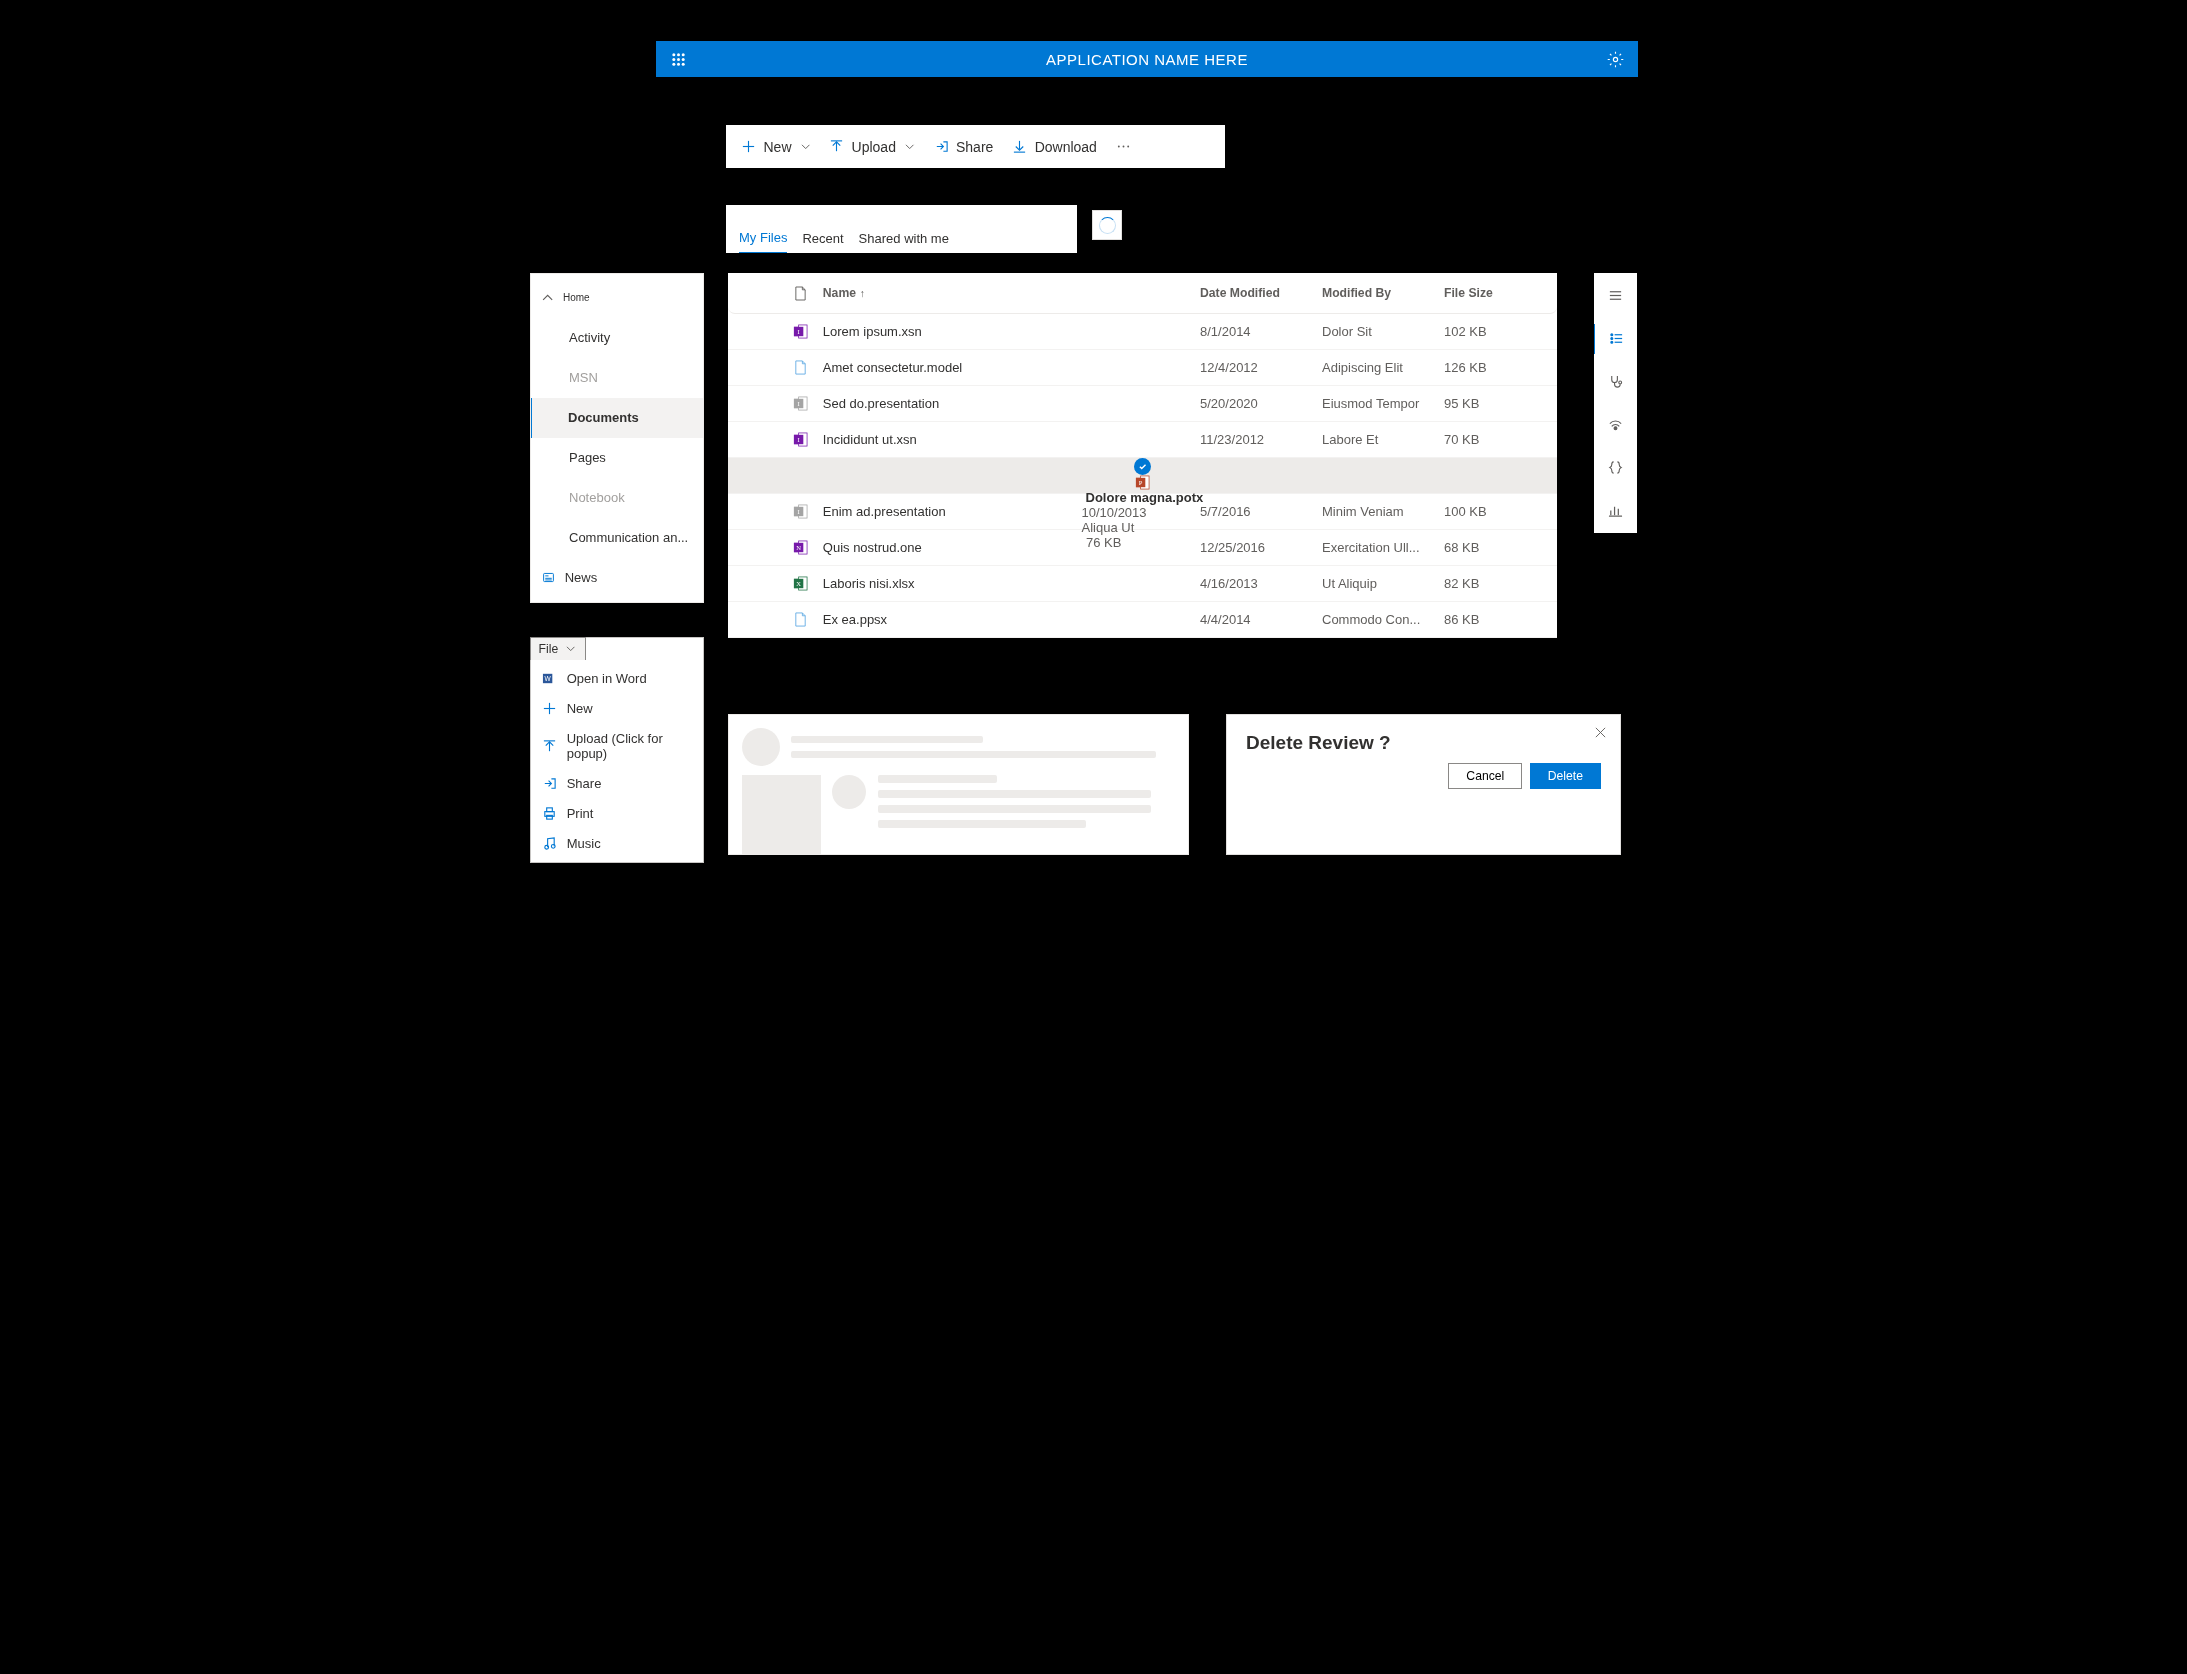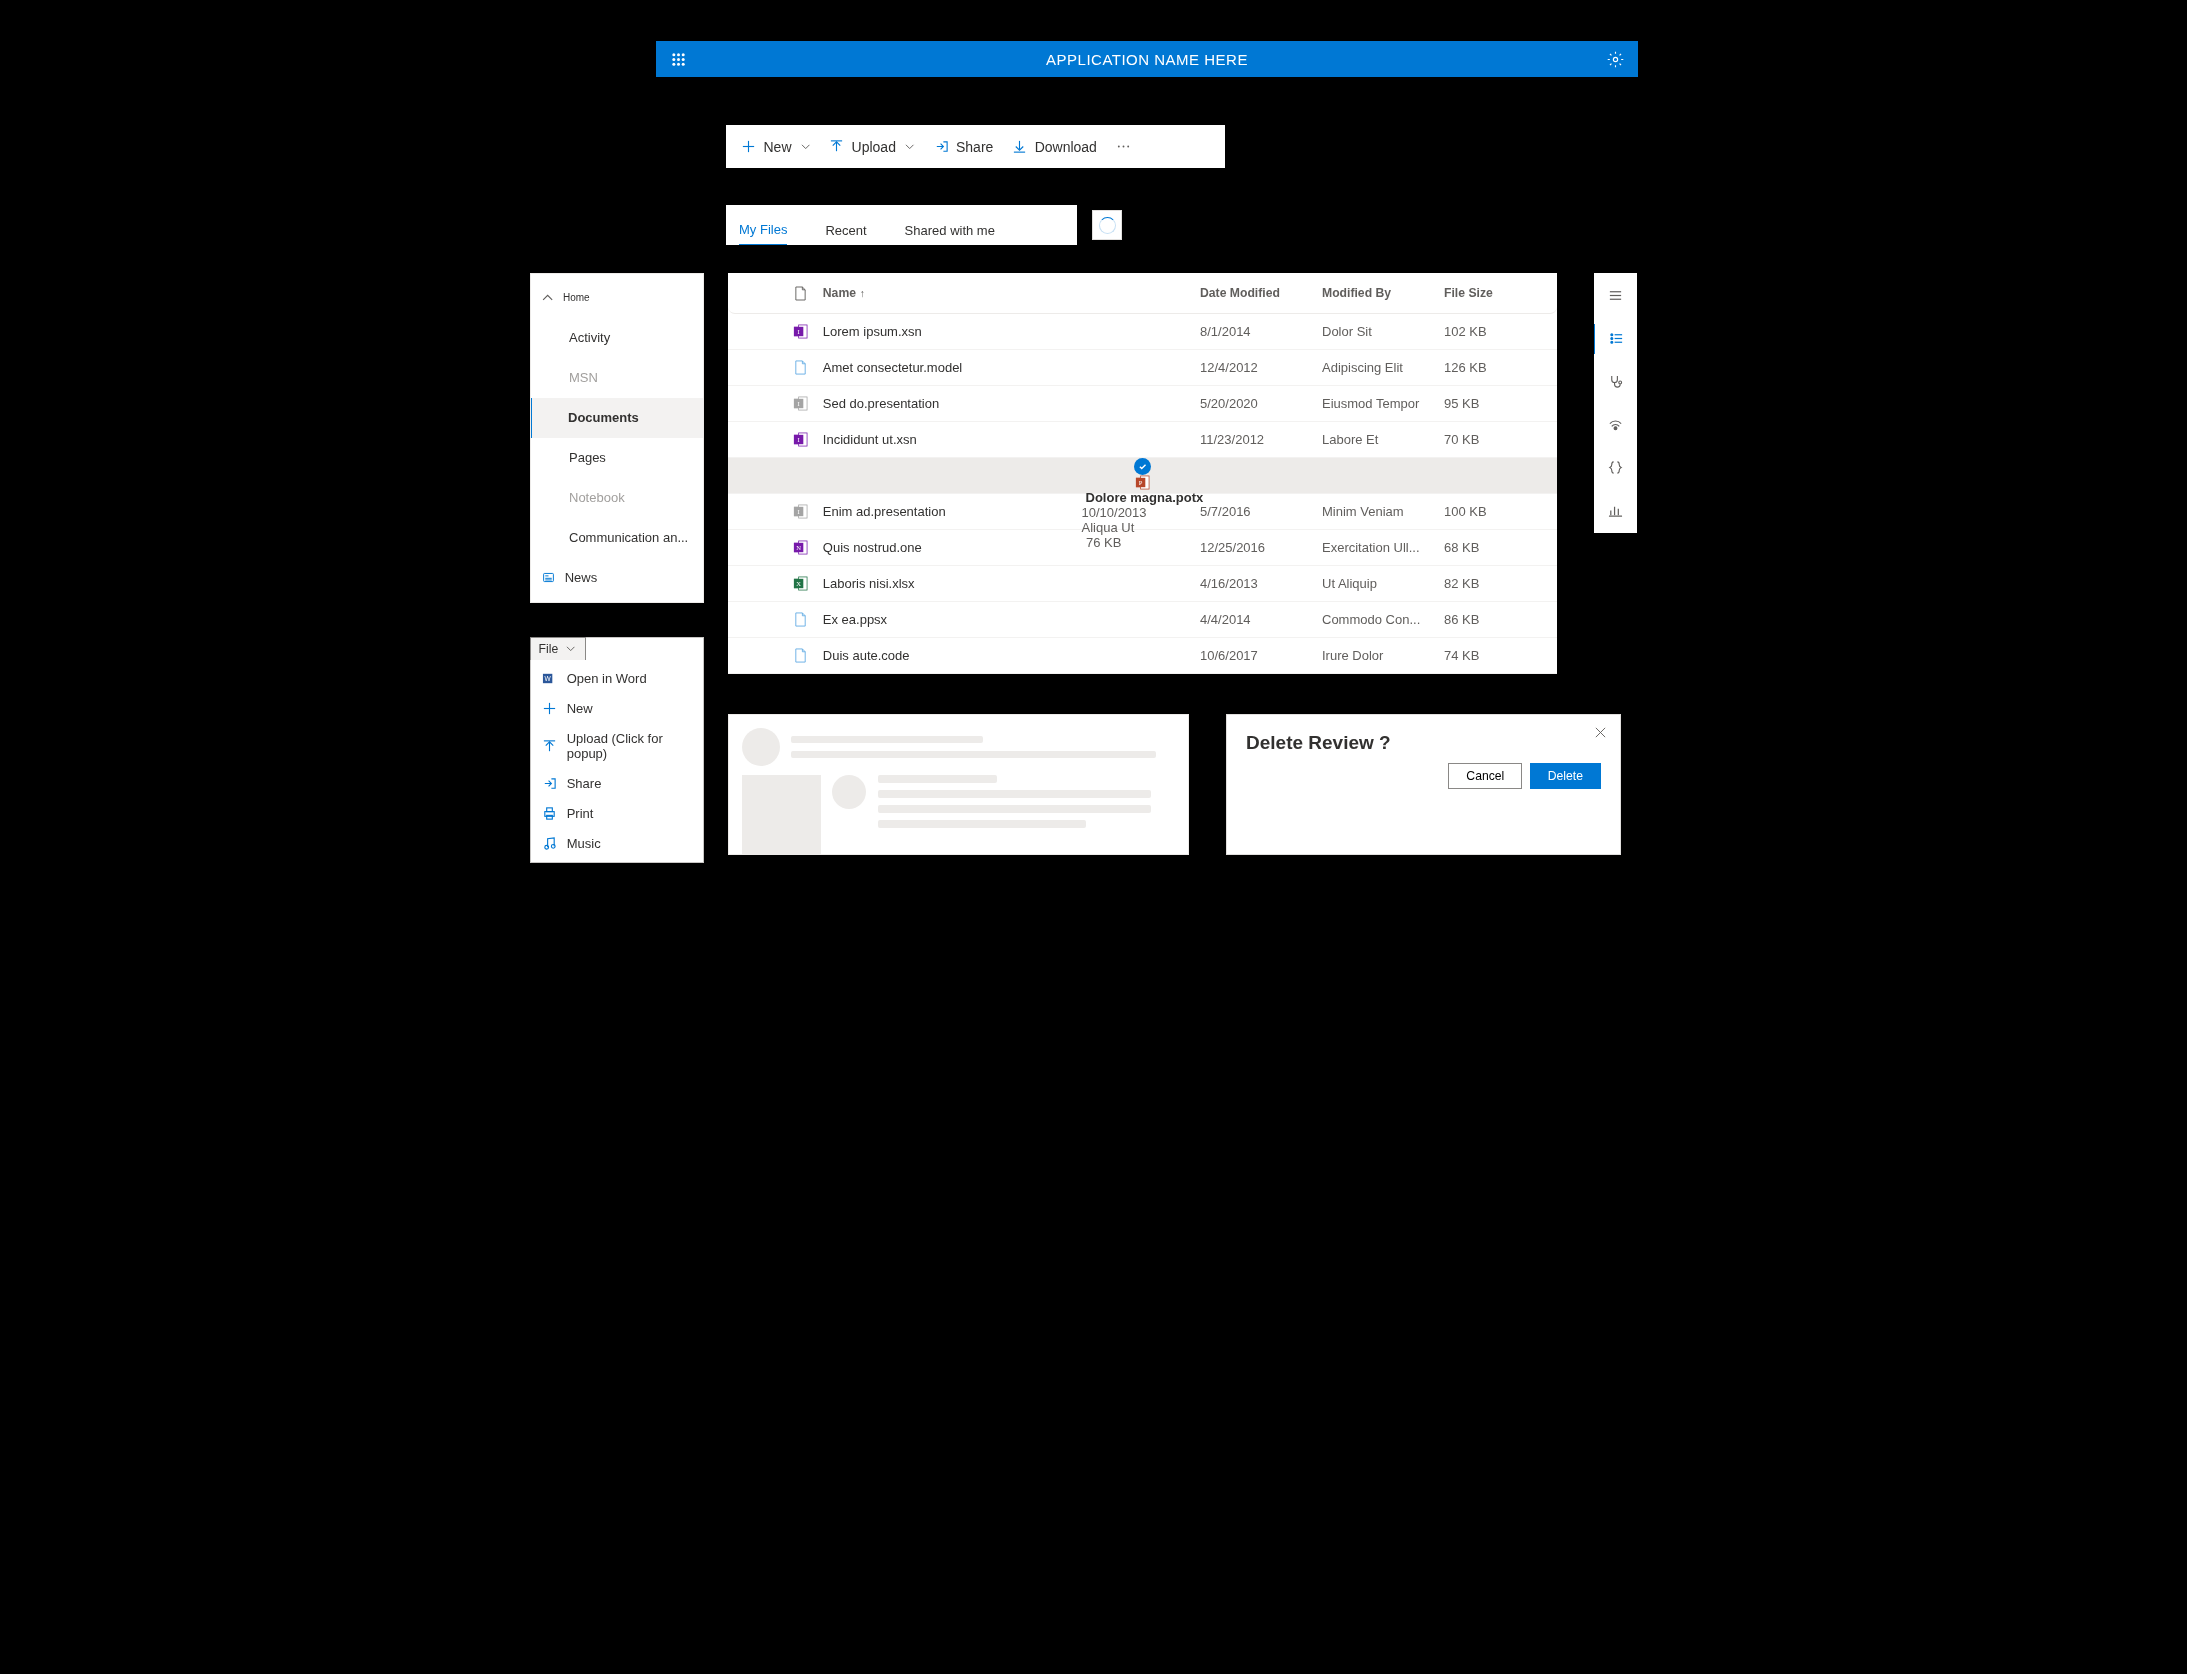--- a/index.html
+++ b/index.html
@@ -14,21 +14,21 @@
 .header-bar .gear { width: 45px; display: flex; align-items: center; justify-content: center; }
 
 
 .command-bar { position: absolute; top: 125px; left: 230px; width: 499px; height: 43px; background: #fff; display: flex; align-items: center; padding: 0 5.6px; }
 .cmd-btn { display: flex; align-items: center; gap: 7.5px; padding: 0 9.4px; height: 100%; cursor: pointer; }
 .cmd-icon { width: 15px; height: 15px; color: #0078d4; flex-shrink: 0; }
 .cmd-label { font-size: 14px; color: #323130; }
 .chevron-mini { width: 9.4px; height: 9.4px; margin-left: 1.9px; }
 
 
-.tabs-panel { position: absolute; top: 205px; left: 230px; width: 351px; height: 40px; background: #fff; display: flex; align-items: flex-end; padding: 0 13px; gap: 38px; }
+.tabs-panel { position: absolute; top: 205px; left: 230px; width: 351px; height: 48px; background: #fff; display: flex; align-items: flex-end; padding: 0 13px; gap: 15px; }
 .tab { padding: 9.4px 0 7.5px; cursor: pointer; color: #323130; }
 .tab.active { color: #0078d4; border-bottom: 1.9px solid #0078d4; font-weight: 400; }
 
 .spinner-box { position: absolute; top: 210px; left: 596px; width: 30px; height: 30px; background: #fff; border: 0.9px solid #e1dfdd; display: flex; align-items: center; justify-content: center; }
 .spinner { width: 17px; height: 17px; border: 1.9px solid #c7e0f4; border-top-color: #0078d4; border-radius: 50%; }
 
 
 .left-nav { position: absolute; top: 273px; left: 34px; width: 174px; background: #fff; border: 0.9px solid #edebe9; padding: 3.8px 0; }
 .nav-row { display: flex; align-items: center; height: 40px; padding: 0 11.3px; cursor: pointer; gap: 9.4px; }
 .nav-row.child { padding-left: 38px; font-size: 13px; }
@@ -353,33 +353,20 @@
             <svg class="file-icon" viewBox="0 0 14 16" fill="none" stroke="#69afe5" stroke-width="1">
               <path d="M2 1h7l3 3v11H2z"></path>
               <path d="M9 1v3h3"></path>
             </svg>
           </div>
           <div class="col-name">Ex ea.ppsx</div>
           <div class="col-date">4/4/2014</div>
           <div class="col-modby">Commodo Con...</div>
           <div class="col-size">86 KB</div>
         </div>
-        <div class="file-row">
-          <div class="col-check"></div>
-          <div class="col-icon">
-            <svg class="file-icon" viewBox="0 0 14 16" fill="none" stroke="#69afe5" stroke-width="1">
-              <path d="M2 1h7l3 3v11H2z"></path>
-              <path d="M9 1v3h3"></path>
-            </svg>
-          </div>
-          <div class="col-name">Duis aute.code</div>
-          <div class="col-date">10/6/2017</div>
-          <div class="col-modby">Irure Dolor</div>
-          <div class="col-size">74 KB</div>
-        </div>
       </div>
   </div>
 
   <div class="right-rail">
     <div class="rail-btn">
         <svg width="15" height="15" viewBox="0 0 16 16" stroke="currentColor" stroke-width="1.3">
           <line x1="2" y1="4" x2="14" y2="4"></line>
           <line x1="2" y1="8" x2="14" y2="8"></line>
           <line x1="2" y1="12" x2="14" y2="12"></line>
         </svg>

